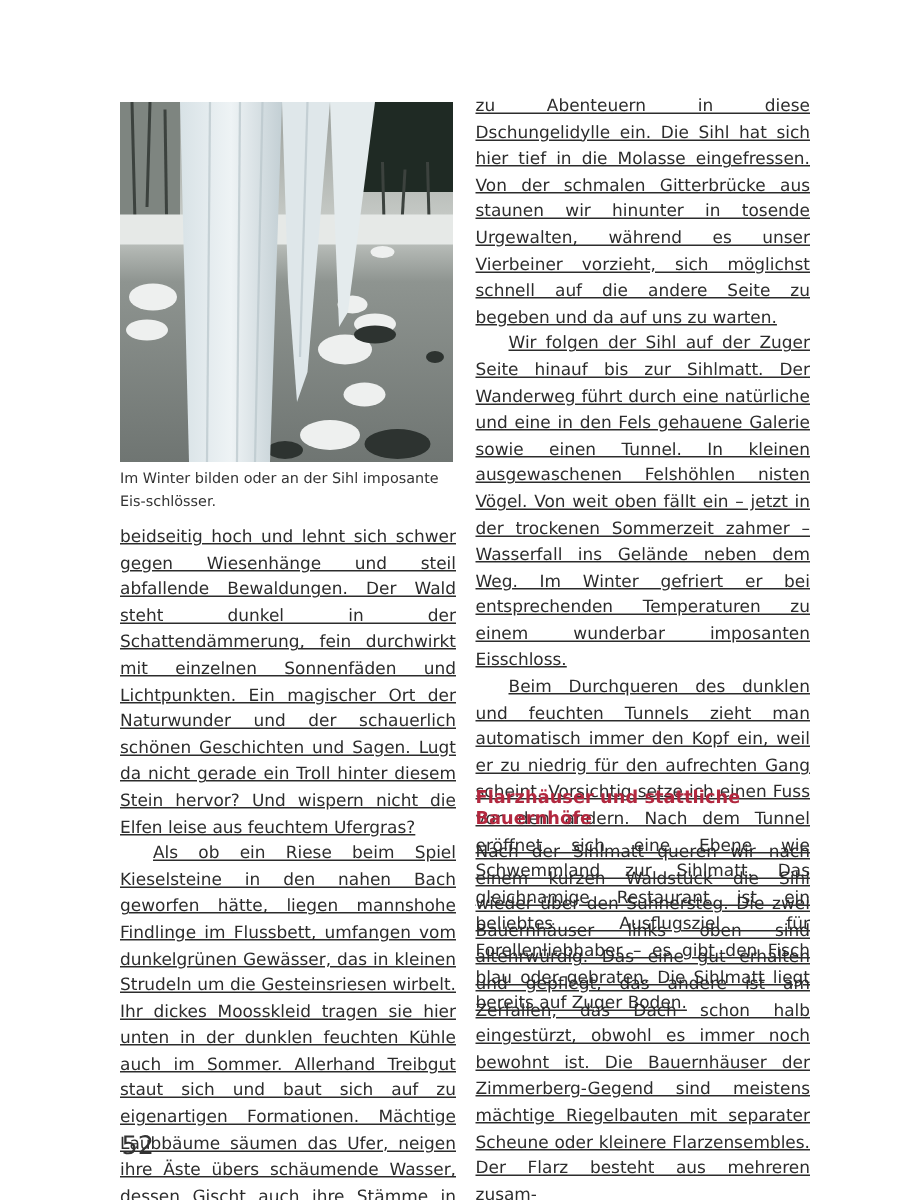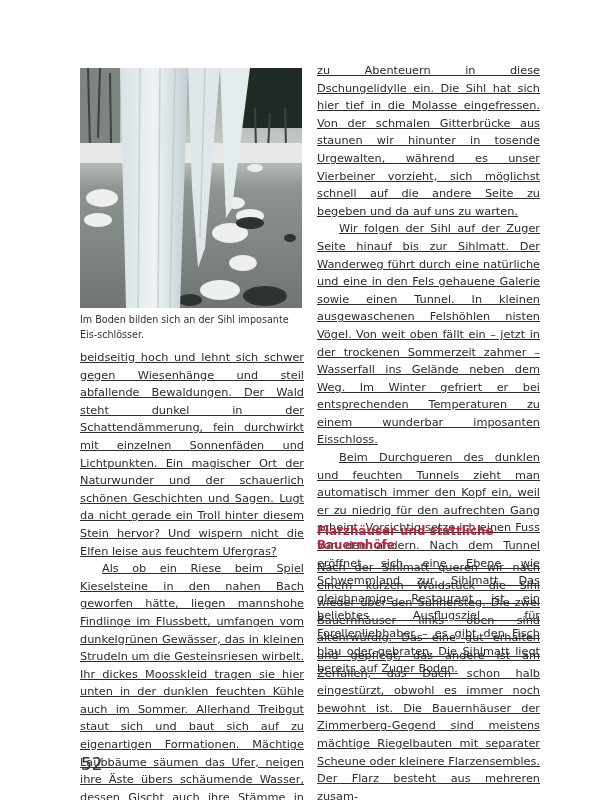--- a/index.html
+++ b/index.html
@@ -81,21 +81,21 @@
       <path d="M140 0 L170 0 L152 140 L146 150 Z" fill="#e4ebed"></path>
       <g stroke="#b9c6cb" stroke-width="1.5" opacity="0.7">
         <line x1="60" y1="0" x2="58" y2="240"></line>
           <line x1="80" y1="0" x2="78" y2="240"></line>
         <line x1="95" y1="0" x2="90" y2="240"></line>
           <line x1="125" y1="0" x2="120" y2="170"></line>
       </g>
     </svg>
   </div>
 
-  <div class="caption">Im Boden bilden sich an der Sihl imposante Eis-schlösser.</div>
+  <div class="caption">Im Winter bilden oder an der Sihl imposante Eis-schlösser.</div>
 
   <div class="col col-left">
     <p>beidseitig hoch und lehnt sich schwer gegen Wiesenhänge und steil abfallende Bewaldungen. Der Wald steht dunkel in der Schattendämmerung, fein durchwirkt mit einzelnen Sonnenfäden und Lichtpunkten. Ein magischer Ort der Naturwunder und der schauerlich schönen Geschichten und Sagen. Lugt da nicht gerade ein Troll hinter diesem Stein hervor? Und wispern nicht die Elfen leise aus feuchtem Ufergras?</p>
     <p class="indent">Als ob ein Riese beim Spiel Kieselsteine in den nahen Bach geworfen hätte, liegen mannshohe Findlinge im Flussbett, umfangen vom dunkelgrünen Gewässer, das in kleinen Strudeln um die Gesteinsriesen wirbelt. Ihr dickes Moosskleid tragen sie hier unten in der dunklen feuchten Kühle auch im Sommer. Allerhand Treibgut staut sich und baut sich auf zu eigenartigen Formationen. Mächtige Laubbäume säumen das Ufer, neigen ihre Äste übers schäumende Wasser, dessen Gischt auch ihre Stämme in moosgrüne Samtmäntel kleidet. Sand- und Strandbänke haben sich gebildet und laden</p>
   </div>
 
   <div class="col col-right">
     <p>zu Abenteuern in diese Dschungelidylle ein. Die Sihl hat sich hier tief in die Molasse eingefressen. Von der schmalen Gitterbrücke aus staunen wir hinunter in tosende Urgewalten, während es unser Vierbeiner vorzieht, sich möglichst schnell auf die andere Seite zu begeben und da auf uns zu warten.</p>
     <p class="indent">Wir folgen der Sihl auf der Zuger Seite hinauf bis zur Sihlmatt. Der Wanderweg führt durch eine natürliche und eine in den Fels gehauene Galerie sowie einen Tunnel. In kleinen ausgewaschenen Felshöhlen nisten Vögel. Von weit oben fällt ein – jetzt in der trockenen Sommerzeit zahmer – Wasserfall ins Gelände neben dem Weg. Im Winter gefriert er bei entsprechenden Temperaturen zu einem wunderbar imposanten Eisschloss.</p>
     <p class="indent">Beim Durchqueren des dunklen und feuchten Tunnels zieht man automatisch immer den Kopf ein, weil er zu niedrig für den aufrechten Gang scheint. Vorsichtig setze ich einen Fuss vor den andern. Nach dem Tunnel eröffnet sich eine Ebene wie Schwemmland zur Sihlmatt. Das gleichnamige Restaurant ist ein beliebtes Ausflugsziel für Forellenliebhaber – es gibt den Fisch blau oder gebraten. Die Sihlmatt liegt bereits auf Zuger Boden.</p>

